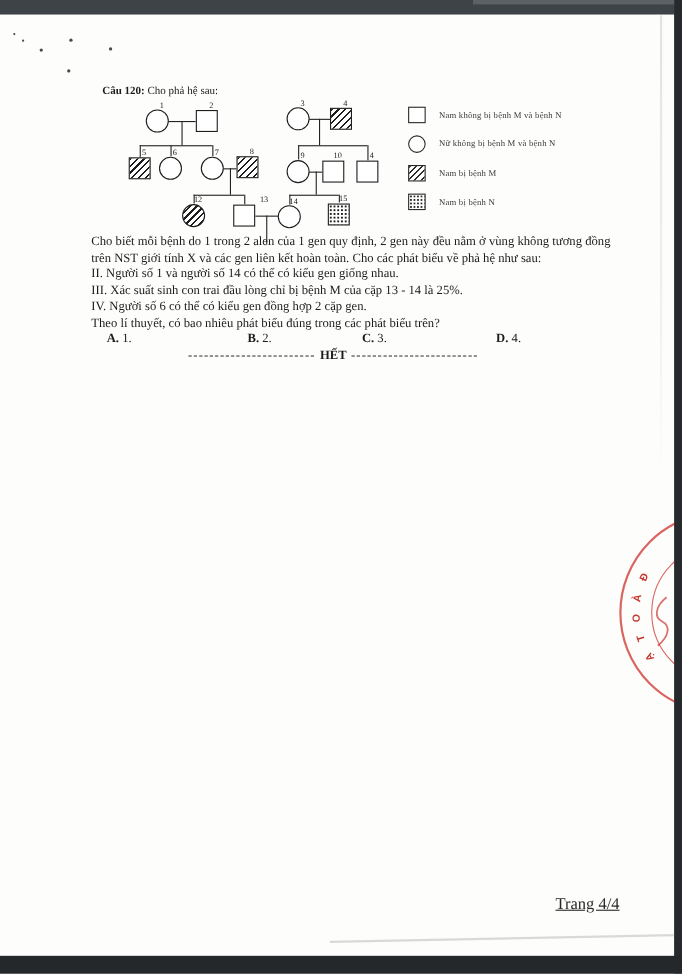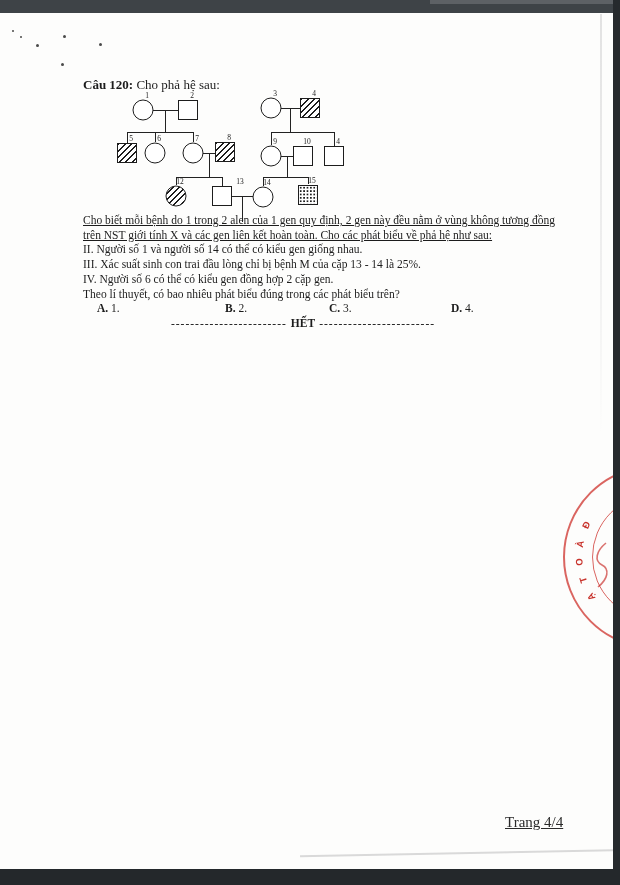--- a/index.html
+++ b/index.html
@@ -14,21 +14,21 @@
   .bar-top{position:absolute;left:0;top:0;width:620px;height:13px;background:#3e4347;}
   .bar-top-hl{position:absolute;left:430px;top:0;width:190px;height:4px;background:#5d6165;}
   .bar-right{position:absolute;right:0;top:0;width:7px;height:885px;background:#262a2d;}
   .bar-bottom{position:absolute;left:0;top:869px;width:620px;height:16px;background:#24282b;}
   .edge-line-right{position:absolute;left:600px;top:14px;width:2px;height:420px;
     background:linear-gradient(#e2e2e2,#efefef 60%,rgba(255,255,255,0));}
   .edge-line-bottom{position:absolute;left:300px;top:852px;width:330px;height:2px;
     background:#d9d9d9;transform:rotate(-1.1deg);}
   .speck{position:absolute;background:#4a4a4a;border-radius:50%;}
 
-  .qheader{position:absolute;left:83px;top:77px;font-size:13px;}
+  .qheader{position:absolute;left:93px;top:77px;font-size:10px;}
   .qheader b{font-weight:bold;}
 
   
   #pedigree{position:absolute;left:0;top:0;width:620px;height:240px;}
   .pline{position:absolute;background:#222;}
   .sym{position:absolute;box-sizing:border-box;border:1.4px solid #1d1d1d;
        background:#fff;transform:translate(-50%,-50%);}
   .sym.male{width:20px;height:20px;}
   .sym.female{width:21px;height:21px;border-radius:50%;}
   .sym.st-M{background:repeating-linear-gradient(135deg,#1d1d1d 0 1.4px,#ffffff 1.4px 4.4px);}
@@ -42,21 +42,21 @@
   .leg-sym{box-sizing:border-box;border:1.3px solid #2a2a2a;background:#fff;
            width:16px;height:15px;flex:0 0 auto;}
   .leg-sym.circle{border-radius:50%;width:16px;height:16px;}
   .leg-sym.hatch{background:repeating-linear-gradient(135deg,#2a2a2a 0 1.3px,#ffffff 1.3px 4px);}
   .leg-sym.dots{background-image:radial-gradient(#2a2a2a 0.9px,rgba(0,0,0,0) 1.05px);
                 background-size:3.2px 3.2px;}
   .leg-label{margin-left:12px;font-size:7.9px;color:#3b3b3b;letter-spacing:.2px;}
 
   
   .textblock{position:absolute;left:83px;top:213px;width:472px;font-size:11.5px;line-height:14.7px;}
-  .intro{margin:0;text-align:justify;text-decoration:underline;}
+  .intro{margin:0;text-align:justify;}
   .statement{white-space:nowrap;}
   .prompt{white-space:nowrap;}
   .choices{position:relative;height:15px;}
   .choice{position:absolute;top:0;white-space:nowrap;}
   .choice b{font-weight:bold;}
   .het{display:flex;justify-content:center;align-items:center;width:440px;
        font-size:11.5px;margin-top:0;}
   .het .dash{letter-spacing:1px;}
   .het .word{font-weight:bold;margin:0 4px;}
 
@@ -135,20 +135,38 @@
       <div class="sym female st-M" style="left: 176px; top: 196px;"></div>
       <div class="pnum" style="left: 180px; top: 186px;">12</div>
       <div class="sym male" style="left: 222px; top: 196px;"></div>
       <div class="pnum" style="left: 226px; top: 186px; padding-left: 28px;">13</div>
       <div class="sym female" style="left: 263px; top: 197px;"></div>
       <div class="pnum" style="left: 267px; top: 187px;">14</div>
       <div class="sym male st-N" style="left: 308px; top: 195px;"></div>
       <div class="pnum" style="left: 312px; top: 185px; text-align: center;">15</div>
     </div>
 
+  <div id="legend" style="top:83px;">
+      <div class="leg-item">
+        <span class="leg-sym square"></span>
+        <span class="leg-label">Nam không bị bệnh M và bệnh N</span>
+      </div>
+      <div class="leg-item">
+        <span class="leg-sym circle"></span>
+        <span class="leg-label">Nữ không bị bệnh M và bệnh N</span>
+      </div>
+      <div class="leg-item">
+        <span class="leg-sym hatch"></span>
+        <span class="leg-label">Nam bị bệnh M</span>
+      </div>
+      <div class="leg-item">
+        <span class="leg-sym dots"></span>
+        <span class="leg-label">Nam bị bệnh N</span>
+      </div>
+    </div>
 
   <div class="textblock" style="top:200px;">
     <p class="intro">Cho biết mỗi bệnh do 1 trong 2 alen của 1 gen quy định, 2 gen này đều nằm ở vùng không tương đồng trên NST giới tính X và các gen liên kết hoàn toàn. Cho các phát biểu về phả hệ như sau:</p>
     <div id="statements">
         <div class="statement">II. Người số 1 và người số 14 có thể có kiểu gen giống nhau.</div>
         <div class="statement">III. Xác suất sinh con trai đầu lòng chỉ bị bệnh M của cặp 13 - 14 là 25%.</div>
         <div class="statement">IV. Người số 6 có thể có kiểu gen đồng hợp 2 cặp gen.</div>
       </div>
     <div class="prompt">Theo lí thuyết, có bao nhiêu phát biểu đúng trong các phát biểu trên?</div>
     <div class="choices" id="choices">

